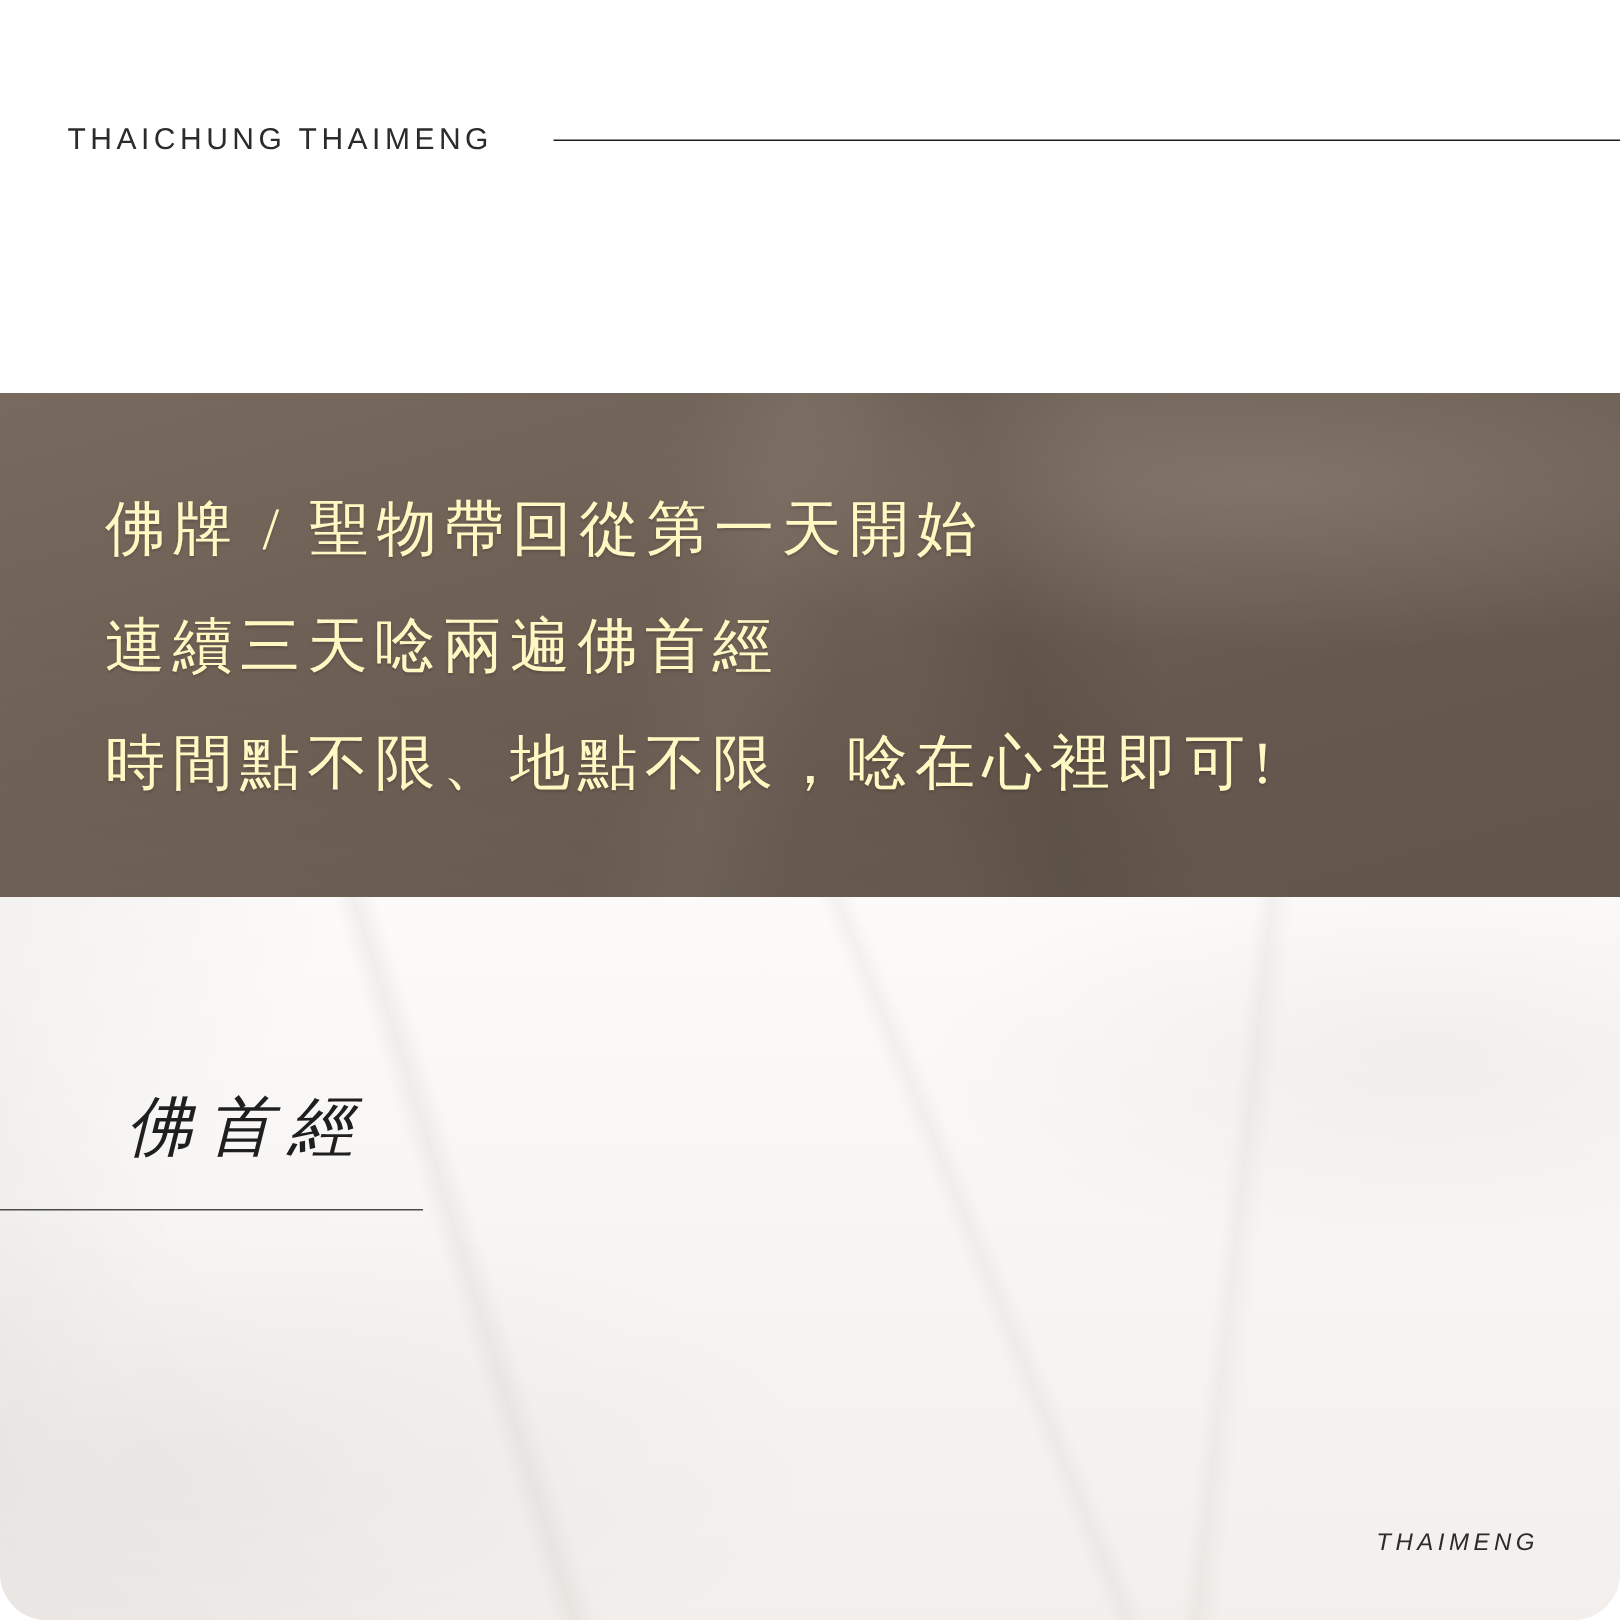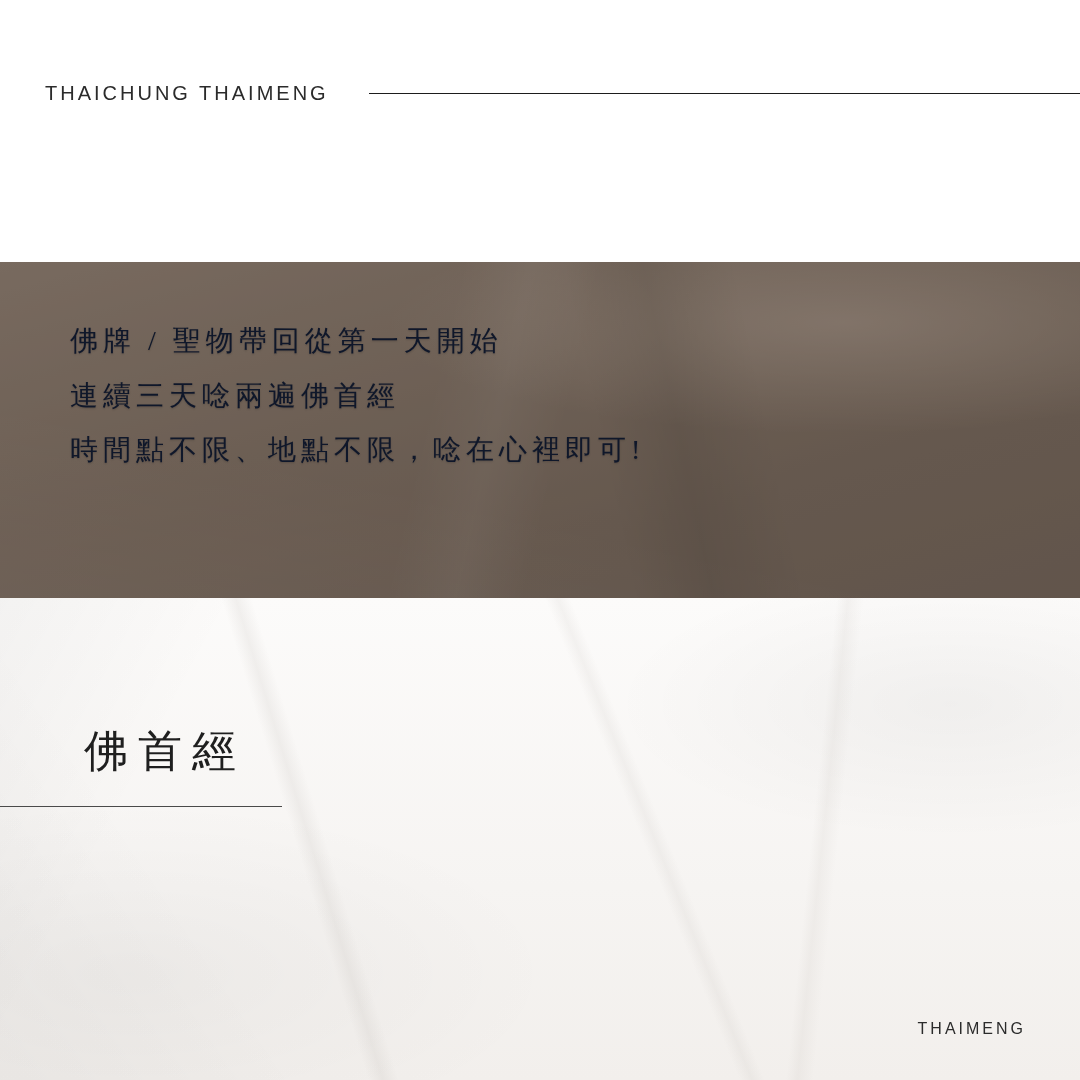--- a/index.html
+++ b/index.html
@@ -12,20 +12,21 @@
     background: #ffffff;
     font-family: "Liberation Sans", sans-serif;
     overflow: hidden;
   }
   .poster {
     position: relative;
     width: 1080px;
     height: 1080px;
     background: #fdfdfc;
     overflow: hidden;
+    border-radius: 31px;
   }
 
   
   .header {
     position: absolute;
     top: 0;
     left: 0;
     width: 1080px;
     height: 262px;
     background: #ffffff;
@@ -88,37 +89,38 @@
     background: rgba(86,73,64,0.38);
   }
   .banner-text {
     position: absolute;
     left: 70px;
     top: 52px;
     right: 40px;
   }
   .banner-line {
     font-family: "Liberation Serif", serif;
-    color: #0f172a;
-    font-size: 28px;
+    color: #fef9c3;
+    font-size: 40px;
     line-height: 1.95;
     letter-spacing: 5px;
     white-space: nowrap;
     text-shadow: 0 1px 2px rgba(0,0,0,0.18);
   }
 
   
   .lower {
     position: absolute;
     top: 598px;
     left: 0;
     width: 1080px;
     height: 482px;
     background: #fbfaf9;
     overflow: hidden;
+    font-style: italic;
   }
   .marble {
     position: absolute;
     inset: 0;
     background:
       linear-gradient(118deg, rgba(0,0,0,0.035) 0%, rgba(0,0,0,0) 18%),
       linear-gradient(56deg, rgba(0,0,0,0.028) 0%, rgba(0,0,0,0) 22%),
       radial-gradient(ellipse 45% 40% at 88% 22%, rgba(0,0,0,0.04) 0%, rgba(0,0,0,0) 70%),
       radial-gradient(ellipse 55% 50% at 12% 78%, rgba(0,0,0,0.035) 0%, rgba(0,0,0,0) 72%),
       linear-gradient(180deg, #fcfbfa 0%, #f6f4f2 60%, #f2efec 100%);

